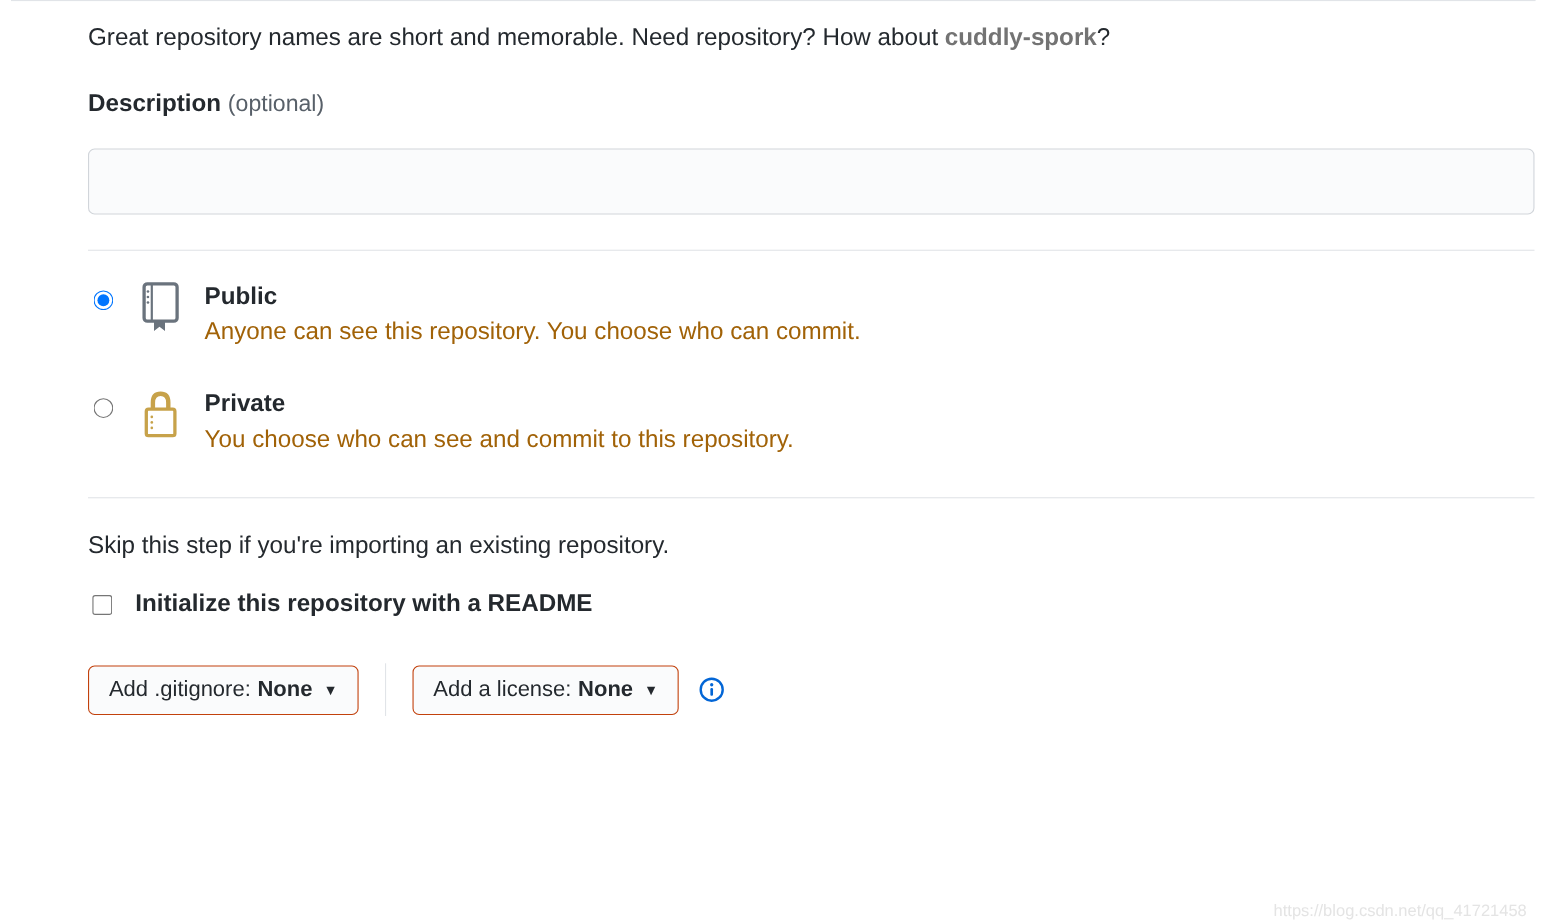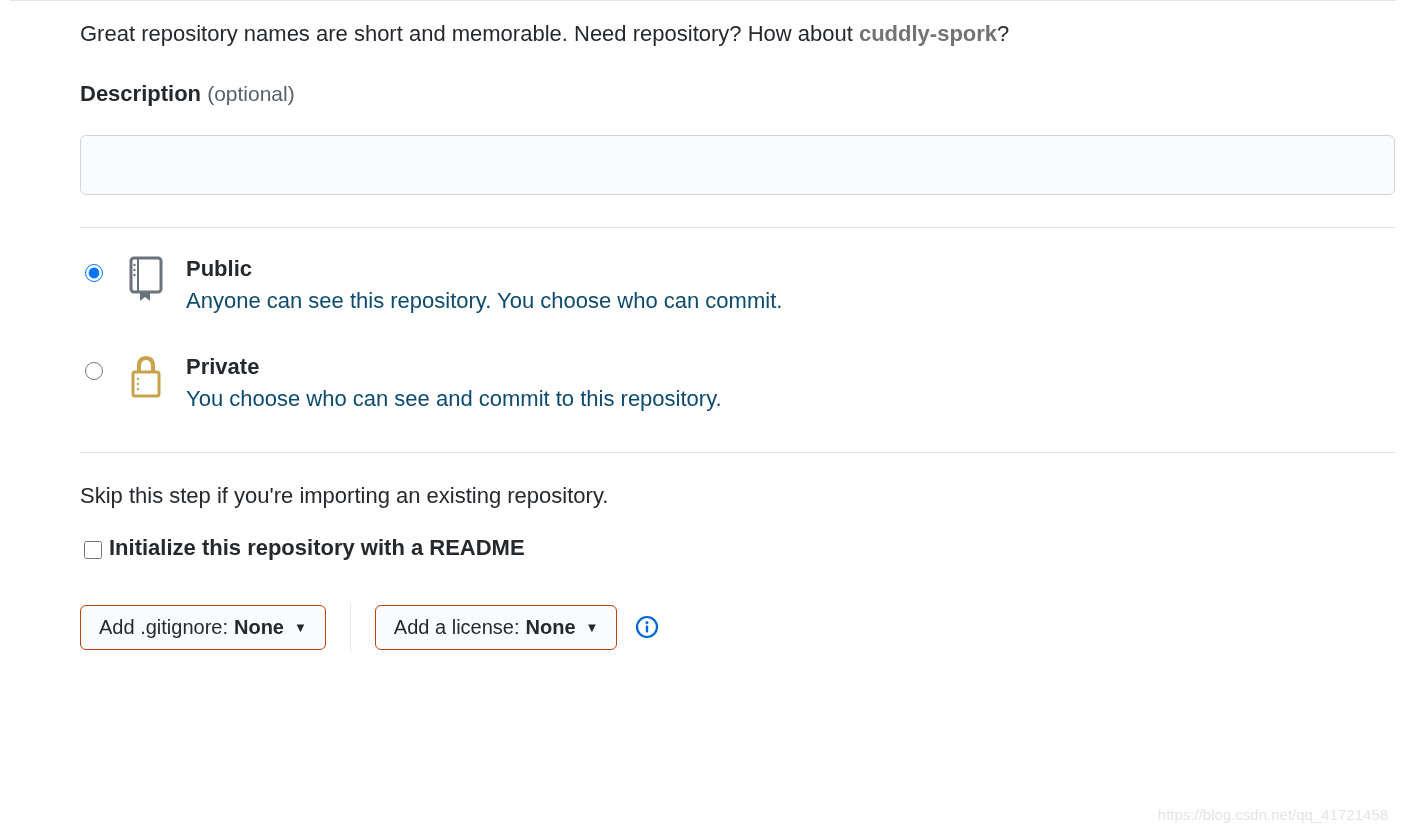--- a/index.html
+++ b/index.html
@@ -58,46 +58,46 @@
 
   .visibility-option {
     display: flex; align-items: flex-start; gap: 18px;
     margin: 8px 0 40px;
   }
   .visibility-option input[type="radio"] {
     width: 18px; height: 18px; margin-top: 8px; cursor: pointer;
   }
   .vis-icon { width: 44px; display: flex; justify-content: center; }
   .vis-text h3 { margin: 0 0 6px; font-size: 22px; font-weight: 600; }
-  .vis-text p { margin: 0; color: #0c4a6e; font-size: 22px; }
+  .vis-text p { margin: 0; color: #a16207; font-size: 22px; }
 
   .skip-text { margin: 30px 0 26px; font-size: 22px; }
 
-  .checkbox-row { display: flex; align-items: flex-start; gap: 4px; margin-bottom: 36px; }
+  .checkbox-row { display: flex; align-items: flex-start; gap: 18px; margin-bottom: 36px; }
   .checkbox-row input[type="checkbox"] {
     width: 18px; height: 18px; margin-top: 6px; cursor: pointer;
     border-radius: 4px; border: 1px solid #d1d5da;
   }
   .checkbox-text h3 { margin: 0 0 6px; font-size: 22px; font-weight: 600; }
   .checkbox-text p { margin: 0; color: #586069; font-size: 22px; }
 
   .dropdown-row { display: flex; align-items: center; gap: 0; }
   .dropdown-btn {
     background: #fafbfc; border: 1px solid #c2410c; border-radius: 6px;
     padding: 10px 18px; font-size: 20px; cursor: pointer;
     display: inline-flex; align-items: center; gap: 6px;
     color: #24292e;
   }
   .dropdown-btn .val { font-weight: 600; }
   .caret { font-size: 13px; margin-left: 4px; }
   .vsep { width: 1px; height: 48px; background: #e1e4e8; margin: 0 24px; }
   .info-icon { margin-left: 18px; color: #0366d6; display: inline-flex; }
 
   .watermark {
-    position: fixed; right: 18px; bottom: 16px;
+    position: fixed; right: 18px; bottom: 2px;
     color: #e4e4e4; font-size: 15px; pointer-events: none;
   }
 </style>
 </head>
 <body>
 
 <hr class="top-line">
 
 <div class="container">
 

